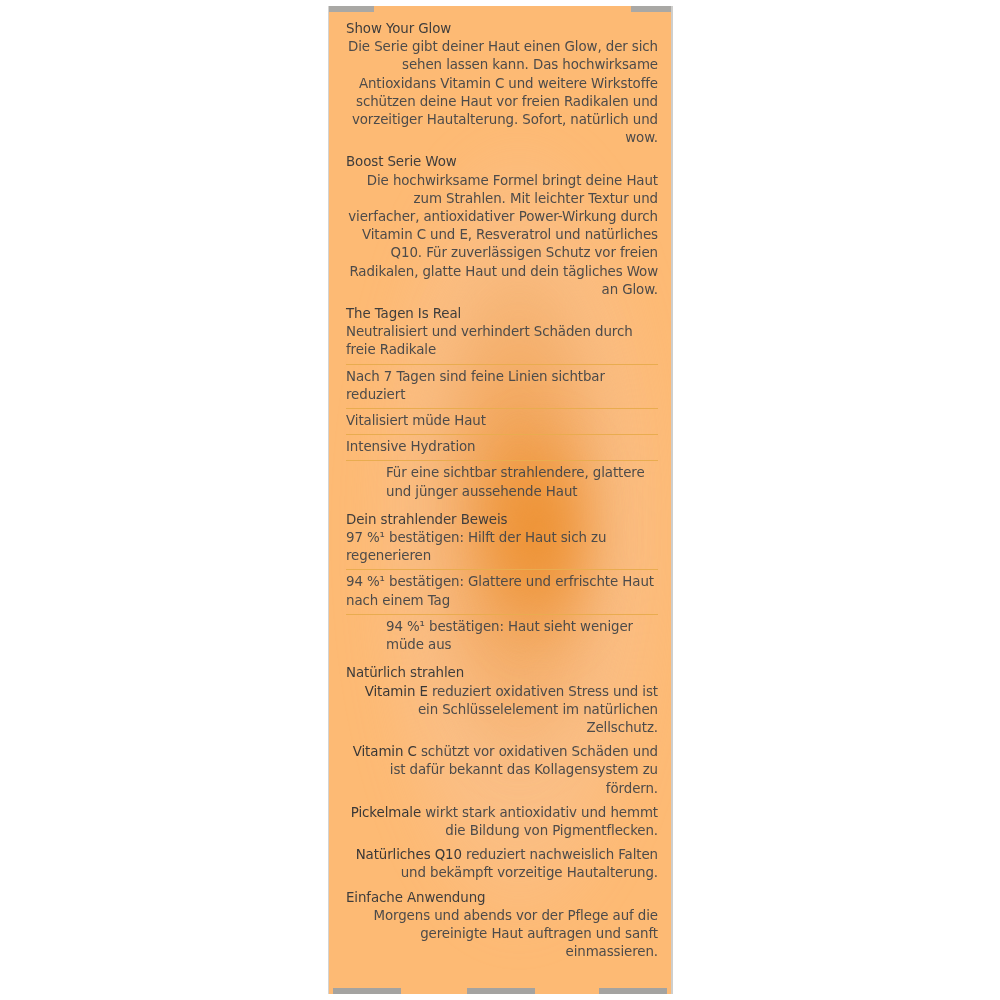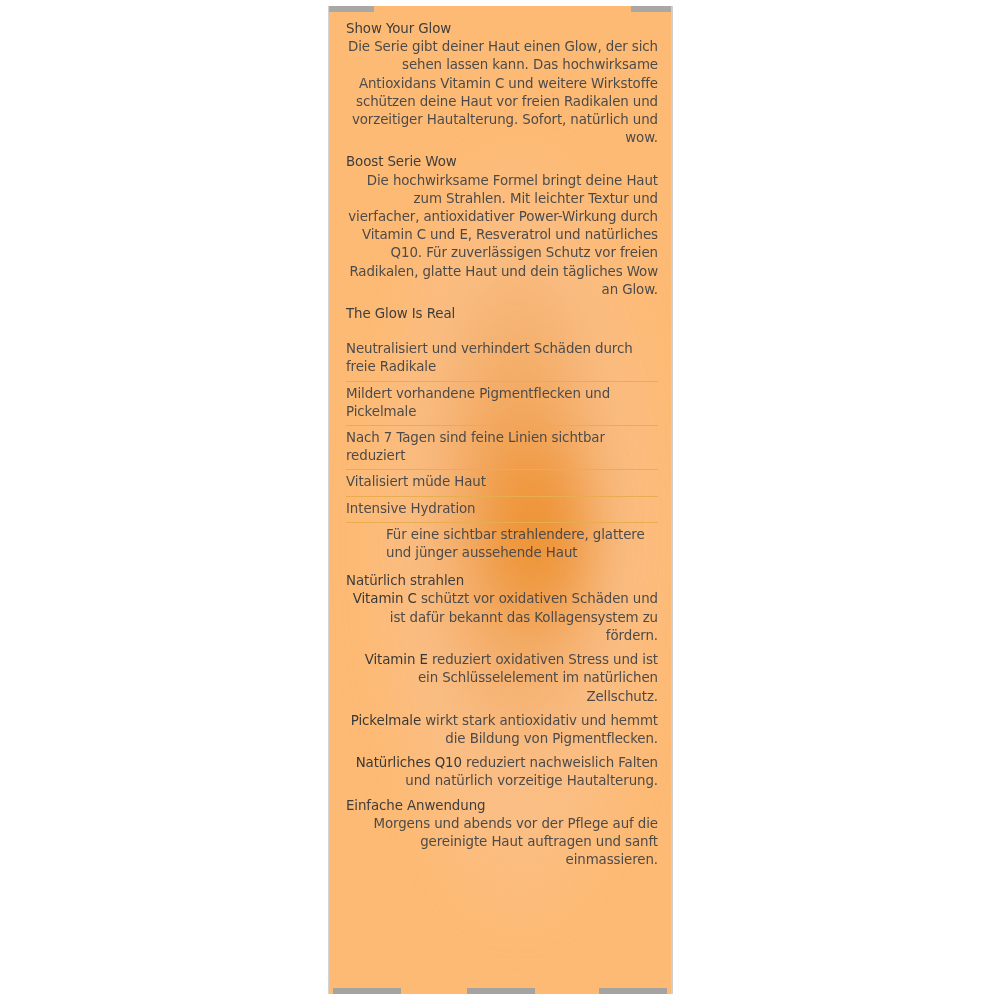--- a/index.html
+++ b/index.html
@@ -72,21 +72,21 @@
     .section { margin-bottom: 6px; }
     .heading {
       color: #3f3d3c;
       font-weight: normal;
     }
     .para { margin: 0; text-align: right; }
     .claim {
       padding: 3px 0 4px 0;
       border-bottom: 1.5px solid #e9ac4f;
     }
-    .claim.first { padding-top: 0; margin-top: 17px; }
+    .claim.first { padding-top: 0; }
     .claim.last { border-bottom: none; margin-left: 40px; }
     .lead { color: #3a3837; }
     .ing { margin-bottom: 6px; }
   </style>
 </head>
 <body>
 
 <div class="page">
   <div class="box">
     <div class="flap-top" style="left:0;width:45px;"></div>
@@ -105,36 +105,41 @@
         <div class="heading">Show Your Glow</div>
         <p class="para">Die Serie gibt deiner Haut einen Glow, der sich sehen lassen kann. Das hochwirksame Antioxidans Vitamin C und weitere Wirkstoffe schützen deine Haut vor freien Radikalen und vorzeitiger Hautalterung. Sofort, natürlich und wow.</p>
       </div>
 
       <div class="section">
         <div class="heading">Boost Serie Wow</div>
         <p class="para">Die hochwirksame Formel bringt deine Haut zum Strahlen. Mit leichter Textur und vierfacher, antioxidativer Power-Wirkung durch Vitamin C und E, Resveratrol und natürliches Q10. Für zuverlässigen Schutz vor freien Radikalen, glatte Haut und dein tägliches Wow an Glow.</p>
       </div>
 
       <div class="section">
-        <div class="heading">The Glow Is Real</div>
+        <div class="heading">The Tagen Is Real</div>
         <div class="claim first">Neutralisiert und verhindert Schäden durch freie Radikale</div>
-        <div class="claim">Mildert vorhandene Pigmentflecken und Pickelmale</div>
         <div class="claim">Nach 7 Tagen sind feine Linien sichtbar reduziert</div>
         <div class="claim">Vitalisiert müde Haut</div>
         <div class="claim">Intensive Hydration</div>
         <div class="claim last">Für eine sichtbar strahlendere, glattere und jünger aussehende Haut</div>
       </div>
 
+      <div class="section">
+        <div class="heading">Dein strahlender Beweis</div>
+        <div class="claim first">97 %¹ bestätigen: Hilft der Haut sich zu regenerieren</div>
+        <div class="claim">94 %¹ bestätigen: Glattere und erfrischte Haut nach einem Tag</div>
+        <div class="claim last">94 %¹ bestätigen: Haut sieht weniger müde aus</div>
+      </div>
 
       <div class="section">
         <div class="heading">Natürlich strahlen</div>
+        <p class="para ing"><span class="lead">Vitamin E</span><span> reduziert oxidativen Stress und ist ein Schlüsselelement im natürlichen Zellschutz.</span></p>
         <p class="para ing"><span class="lead">Vitamin C</span><span> schützt vor oxidativen Schäden und ist dafür bekannt das Kollagensystem zu fördern.</span></p>
-        <p class="para ing"><span class="lead">Vitamin E</span><span> reduziert oxidativen Stress und ist ein Schlüsselelement im natürlichen Zellschutz.</span></p>
         <p class="para ing"><span class="lead">Pickelmale</span><span> wirkt stark antioxidativ und hemmt die Bildung von Pigmentflecken.</span></p>
-        <p class="para ing"><span class="lead">Natürliches Q10</span><span> reduziert nachweislich Falten und natürlich vorzeitige Hautalterung.</span></p>
+        <p class="para ing"><span class="lead">Natürliches Q10</span><span> reduziert nachweislich Falten und bekämpft vorzeitige Hautalterung.</span></p>
       </div>
 
       <div class="section">
         <div class="heading">Einfache Anwendung</div>
         <p class="para">Morgens und abends vor der Pflege auf die gereinigte Haut auftragen und sanft einmassieren.</p>
       </div>
 
     </div>
   </div>
 </div>

